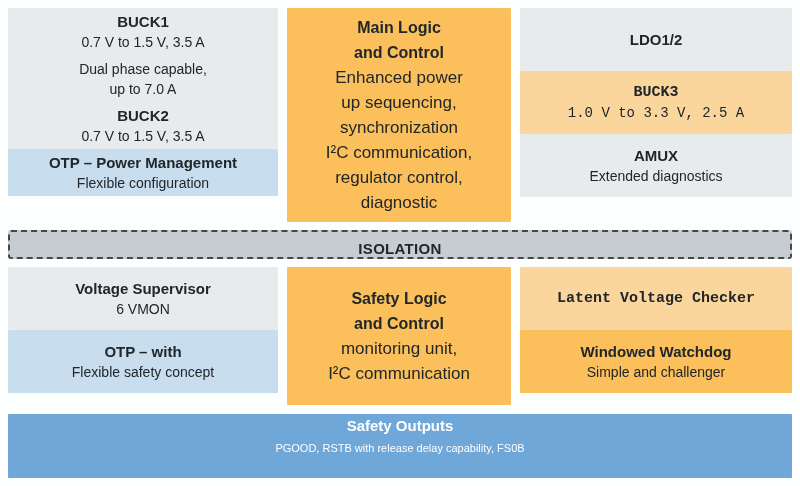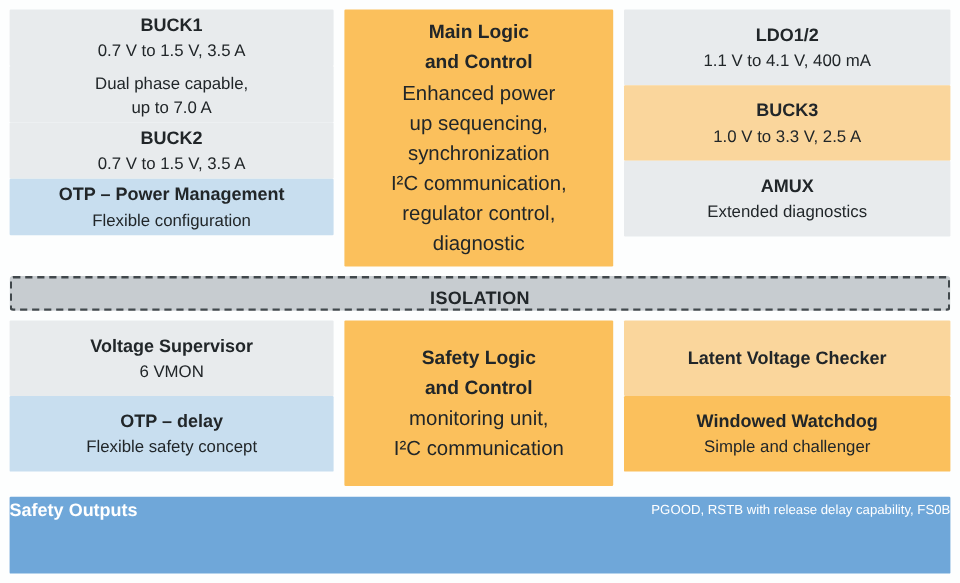--- a/index.html
+++ b/index.html
@@ -17,42 +17,42 @@
   .top-grid { height:214px; }
   .bottom-grid { height:138px; margin-top:8px; }
   .col { display:flex; flex-direction:column; justify-content:flex-start; height:100%; }
   .block {
     display:flex; flex-direction:column; justify-content:center;
     text-align:center; border-radius:1px;
   }
   .gray        { background:var(--gray-block, #E8EBED); }
   .blue        { background:var(--blue-block, #C8DEEF); }
   .orange      { background:var(--orange-block, #FBC05C); }
-  .lightorange { background:var(--light-orange-block, #FAD69C); }
+  .lightorange { background:var(--light-orange-block, #FAD69C);font-family:Liberation Mono, monospace; }
   .h47 { height:47px; }
   .h63 { height:63px; }
   .full { height:100%; }
   .title { font-weight:bold; font-size:15px; line-height:21px; display:block; }
   .sub   { font-size:14px; line-height:20px; display:block; }
   .big .title-line { font-weight:bold; font-size:16px; line-height:25px; display:block; }
   .big .body-line  { font-size:17px; line-height:25px; display:block; }
   .isolation-bar {
     margin-top:8px; height:29px;
     background:var(--isolation-bg, #C7CCD0);
     border:2px dashed var(--isolation-border, #41484C);
     border-radius:3px;
     display:flex; align-items:flex-end; justify-content:center;
     font-weight:bold; font-size:15px;
     letter-spacing:0.3px;
   }
   .safety-bar {
     margin-top:9px; height:64px;
     background:var(--safety-bar-bg, #6FA7D9);
     color:var(--text-white, #FFFFFF);
-    display:flex; flex-direction:row; justify-content:space-between;
+    display:flex; flex-direction:column; justify-content:flex-start;
     text-align:center; border-radius:1px;
   }
   .safety-bar .title { font-size:15px; line-height:23px; }
   .safety-bar .sub   { font-size:11px; line-height:22px; }
 </style>
 </head>
 <body>
 
 <div class="diagram">
 
@@ -84,21 +84,20 @@
       <span class="body-line">up sequencing,</span>
       <span class="body-line">synchronization</span>
       <span class="body-line">I²C communication,</span>
       <span class="body-line">regulator control,</span>
       <span class="body-line">diagnostic</span>
     </div>
 
     <div class="col">
       <div class="block gray h63">
         <span class="title">LDO1/2</span>
-        <span class="sub">1.1 V to 4.1 V, 400 mA</span>
       </div>
       <div class="block lightorange h63">
         <span class="title">BUCK3</span>
         <span class="sub">1.0 V to 3.3 V, 2.5 A</span>
       </div>
       <div class="block gray h63">
         <span class="title">AMUX</span>
         <span class="sub">Extended diagnostics</span>
       </div>
     </div>
@@ -109,21 +108,21 @@
   </div>
 
   <div class="grid bottom-grid">
 
     <div class="col">
       <div class="block gray h63">
         <span class="title">Voltage Supervisor</span>
         <span class="sub">6 VMON</span>
       </div>
       <div class="block blue h63">
-        <span class="title">OTP – delay</span>
+        <span class="title">OTP – with</span>
         <span class="sub">Flexible safety concept</span>
       </div>
     </div>
 
     <div class="block orange full big">
       <span class="title-line">Safety Logic</span>
       <span class="title-line">and Control</span>
       <span class="body-line">monitoring unit,</span>
       <span class="body-line">I²C communication</span>
     </div>

